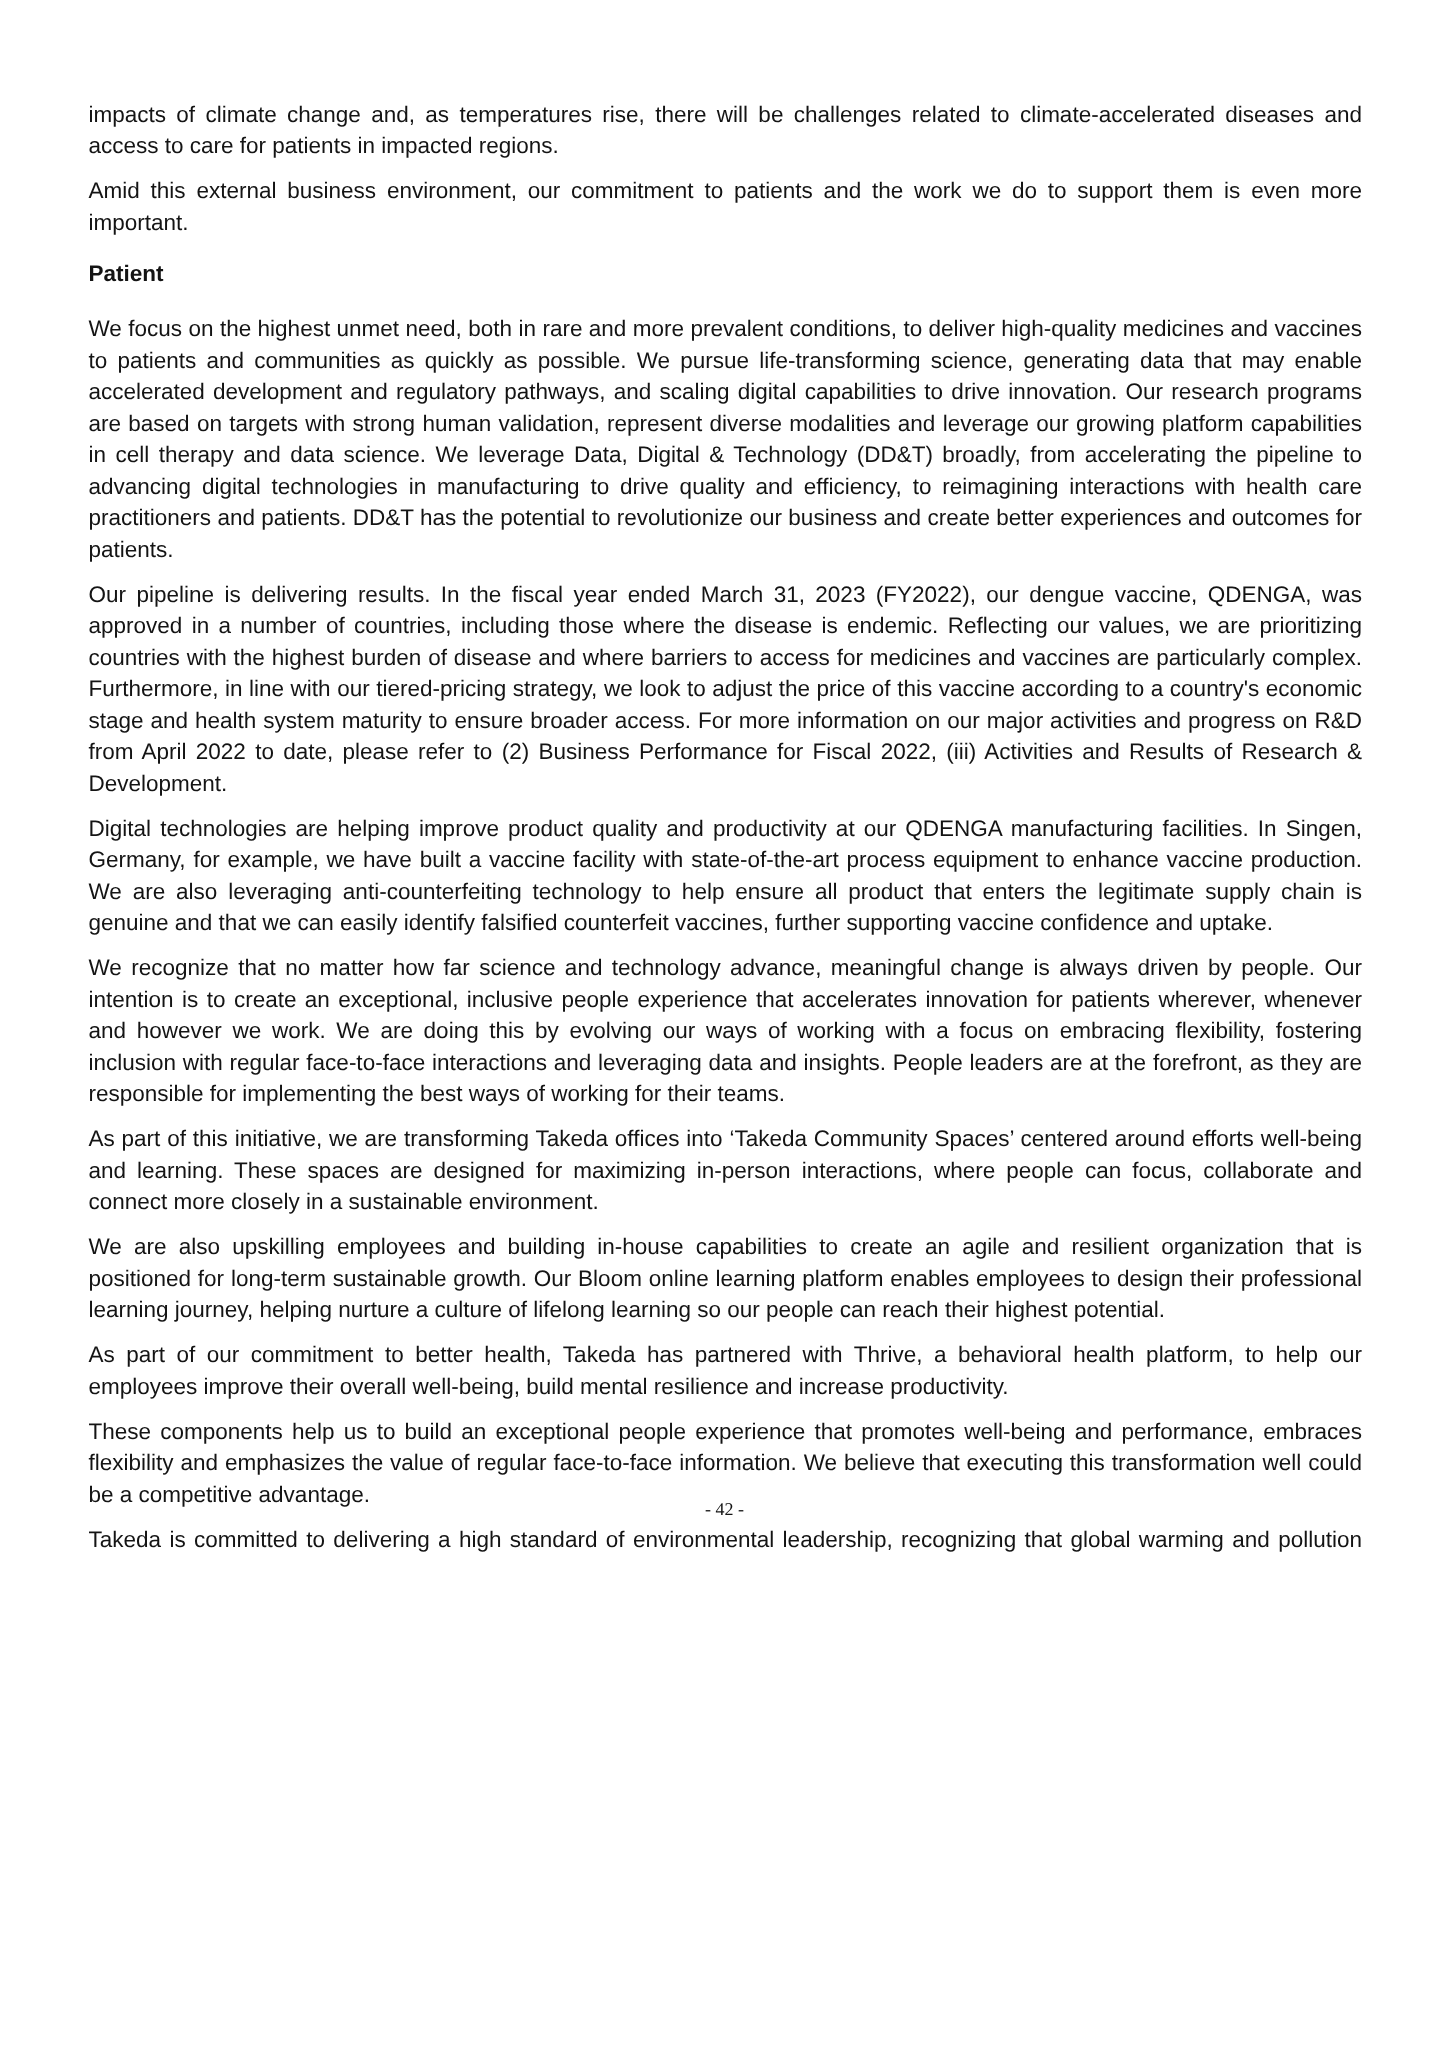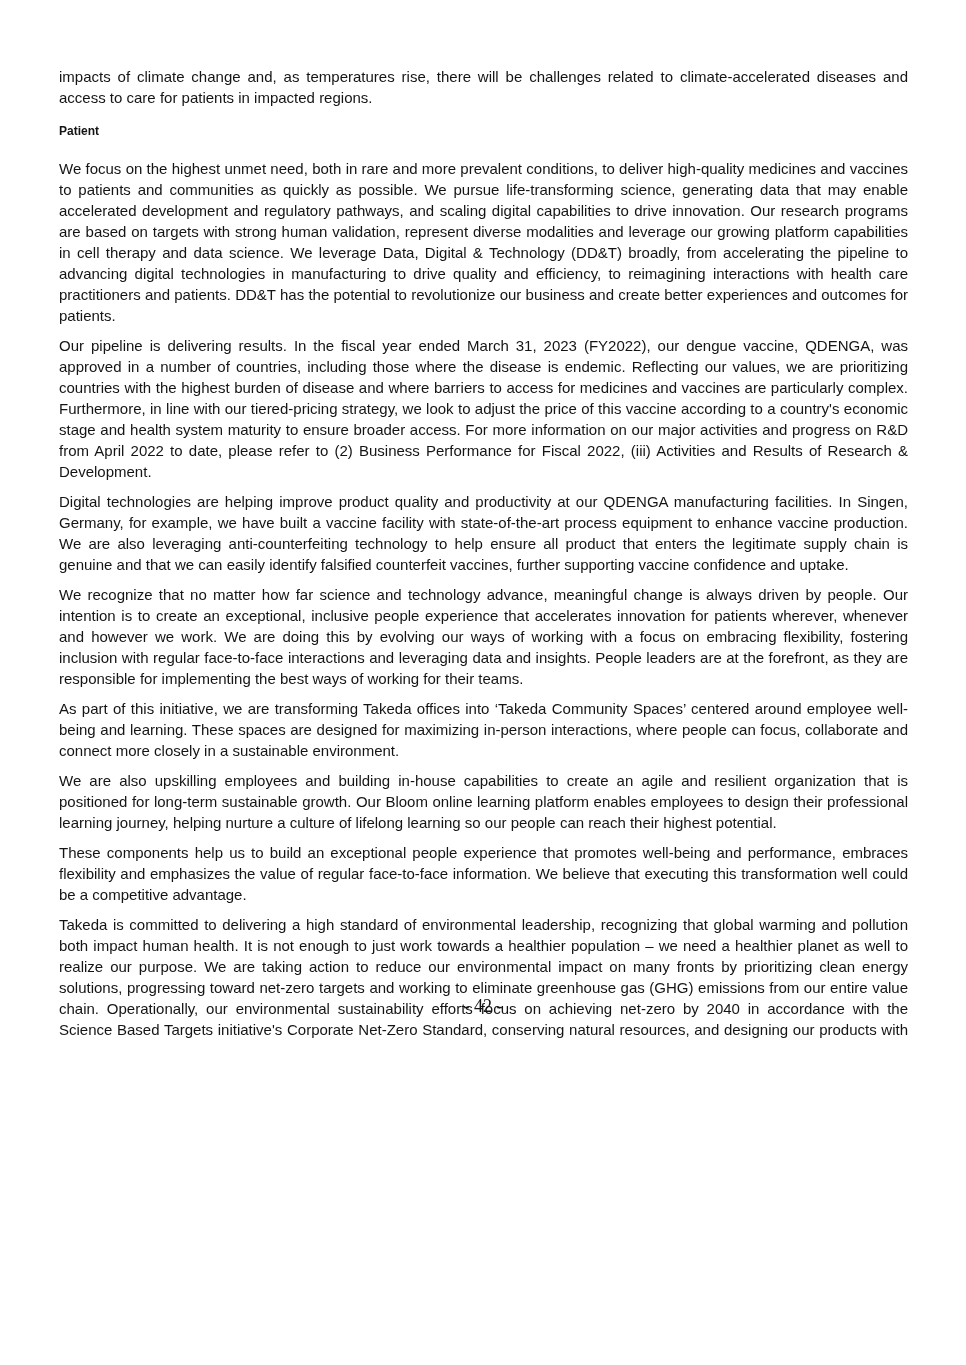--- a/index.html
+++ b/index.html
@@ -18,60 +18,62 @@
     font-size: 15px;
     line-height: 21px;
     color: #141414;
     overflow: hidden;
   }
   .page p {
     margin: 0 0 9px 0;
     text-align: justify;
   }
   .page h3 {
-    font-size: 12px;
+    font-size: 15px;
     line-height: 21px;
     font-weight: bold;
     margin: 13px 0 16px 0;
   }
   .page-number {
     position: absolute;
     left: 0;
     right: 0;
     bottom: 22px;
     text-align: center;
     font-family: "Liberation Serif", serif;
-    font-size: 18px;
+    font-size: 12px;
     line-height: 21px;
     color: #141414;
   }
 </style>
 </head>
 <body>
 
 <div class="page">
 
   <p>impacts of climate change and, as temperatures rise, there will be challenges related to climate-accelerated diseases and access to care for patients in impacted regions.</p>
 
+  <p>Amid this external business environment, our commitment to patients and the work we do to support them is even more important.</p>
 
   <h3>Patient</h3>
 
   <p>We focus on the highest unmet need, both in rare and more prevalent conditions, to deliver high-quality medicines and vaccines to patients and communities as quickly as possible. We pursue life-transforming science, generating data that may enable accelerated development and regulatory pathways, and scaling digital capabilities to drive innovation. Our research programs are based on targets with strong human validation, represent diverse modalities and leverage our growing platform capabilities in cell therapy and data science. We leverage Data, Digital &amp; Technology (DD&amp;T) broadly, from accelerating the pipeline to advancing digital technologies in manufacturing to drive quality and efficiency, to reimagining interactions with health care practitioners and patients. DD&amp;T has the potential to revolutionize our business and create better experiences and outcomes for patients.</p>
 
   <p>Our pipeline is delivering results. In the fiscal year ended March 31, 2023 (FY2022), our dengue vaccine, QDENGA, was approved in a number of countries, including those where the disease is endemic. Reflecting our values, we are prioritizing countries with the highest burden of disease and where barriers to access for medicines and vaccines are particularly complex. Furthermore, in line with our tiered-pricing strategy, we look to adjust the price of this vaccine according to a country's economic stage and health system maturity to ensure broader access. For more information on our major activities and progress on R&amp;D from April 2022 to date, please refer to (2) Business Performance for Fiscal 2022, (iii) Activities and Results of Research &amp; Development.</p>
 
   <p>Digital technologies are helping improve product quality and productivity at our QDENGA manufacturing facilities. In Singen, Germany, for example, we have built a vaccine facility with state-of-the-art process equipment to enhance vaccine production. We are also leveraging anti-counterfeiting technology to help ensure all product that enters the legitimate supply chain is genuine and that we can easily identify falsified counterfeit vaccines, further supporting vaccine confidence and uptake.</p>
 
 
   <p>We recognize that no matter how far science and technology advance, meaningful change is always driven by people. Our intention is to create an exceptional, inclusive people experience that accelerates innovation for patients wherever, whenever and however we work. We are doing this by evolving our ways of working with a focus on embracing flexibility, fostering inclusion with regular face-to-face interactions and leveraging data and insights. People leaders are at the forefront, as they are responsible for implementing the best ways of working for their teams.</p>
 
-  <p>As part of this initiative, we are transforming Takeda offices into ‘Takeda Community Spaces’ centered around employee well-being and learning. These spaces are designed for maximizing in-person interactions, where people can focus, collaborate and connect more closely in a sustainable environment.</p>
+  <p>As part of this initiative, we are transforming Takeda offices into ‘Takeda Community Spaces’ centered around efforts well-being and learning. These spaces are designed for maximizing in-person interactions, where people can focus, collaborate and connect more closely in a sustainable environment.</p>
 
   <p>We are also upskilling employees and building in-house capabilities to create an agile and resilient organization that is positioned for long-term sustainable growth. Our Bloom online learning platform enables employees to design their professional learning journey, helping nurture a culture of lifelong learning so our people can reach their highest potential.</p>
 
+  <p>As part of our commitment to better health, Takeda has partnered with Thrive, a behavioral health platform, to help our employees improve their overall well-being, build mental resilience and increase productivity.</p>
 
   <p>These components help us to build an exceptional people experience that promotes well-being and performance, embraces flexibility and emphasizes the value of regular face-to-face information. We believe that executing this transformation well could be a competitive advantage.</p>
 
 
   <p>Takeda is committed to delivering a high standard of environmental leadership, recognizing that global warming and pollution both impact human health. It is not enough to just work towards a healthier population – we need a healthier planet as well to realize our purpose. We are taking action to reduce our environmental impact on many fronts by prioritizing clean energy solutions, progressing toward net-zero targets and working to eliminate greenhouse gas (GHG) emissions from our entire value chain. Operationally, our environmental sustainability efforts focus on achieving net-zero by 2040 in accordance with the Science Based Targets initiative's Corporate Net-Zero Standard, conserving natural resources, and designing our products with sustainability principles in mind.</p>
 
   <div class="page-number">- 42 -</div>
 
 </div>
 

